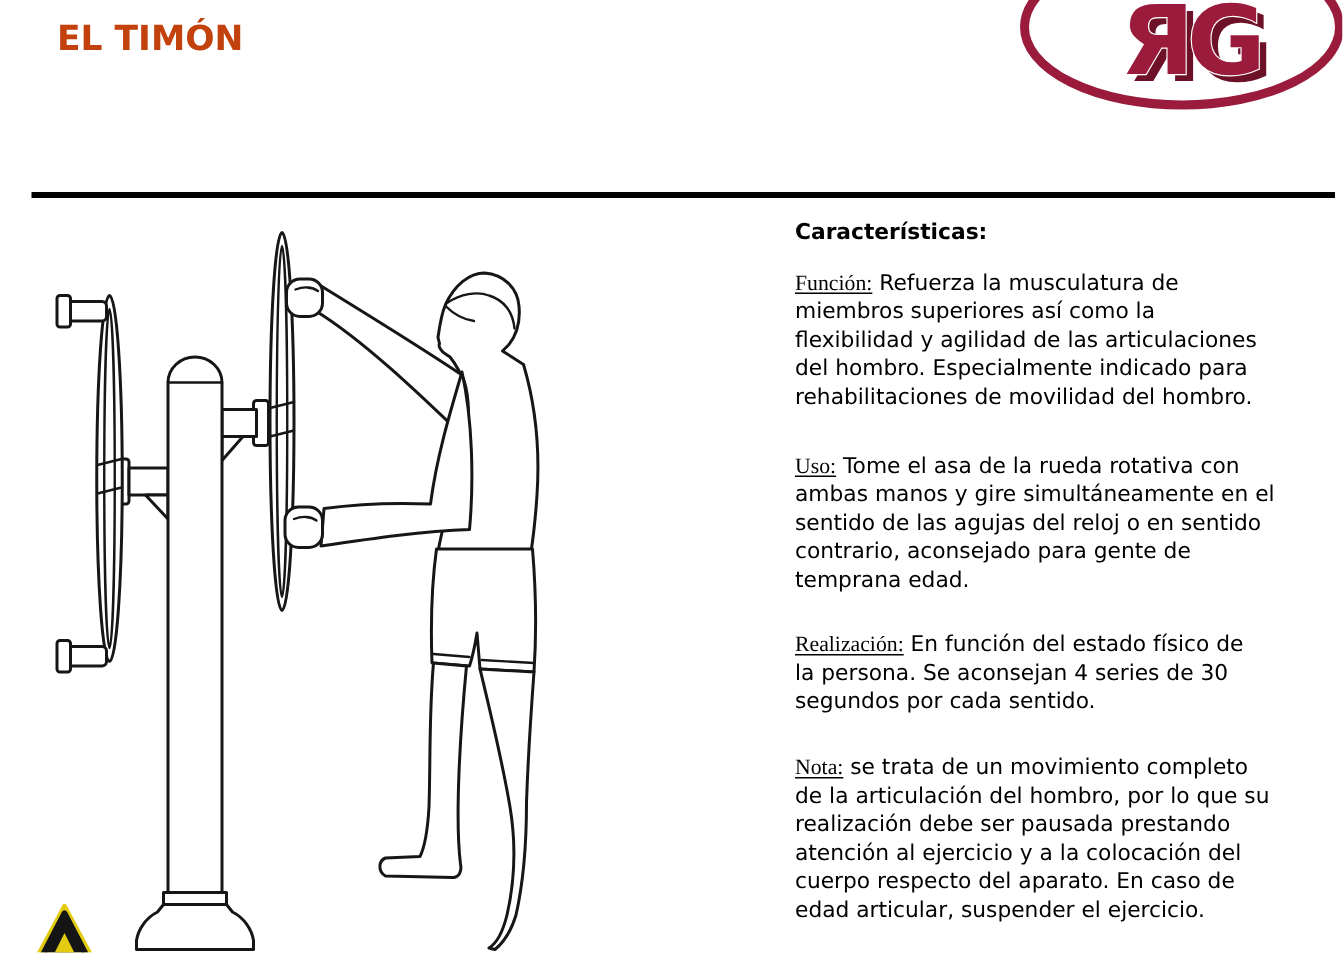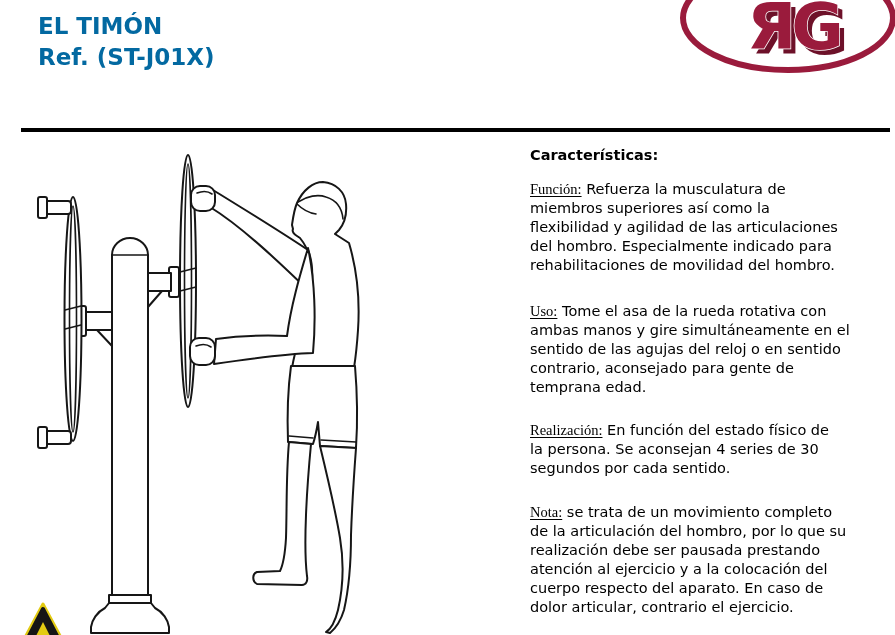--- a/index.html
+++ b/index.html
@@ -5,21 +5,21 @@
   html,body{margin:0;padding:0;}
   body{
     width:895px;height:635px;position:relative;overflow:hidden;
     background:#ffffff;
     font-family:"DejaVu Sans",sans-serif;
     color:#000;
   }
   
   .title-block{
     position:absolute;left:38px;top:11px;
-    color:#0369a1;font-size:23px;line-height:31px;
+    color:#c2410c;font-size:23px;line-height:31px;
     white-space:nowrap;
   }
   .title-line-bold{font-weight:bold;}
   .header-divider{
     position:absolute;left:21px;top:128px;width:869px;height:4px;
     background:#000;
   }
   .logo{position:absolute;left:678px;top:0;width:217px;height:78px;}
   .logo text{
     font-family:"DejaVu Sans",sans-serif;font-weight:bold;
@@ -40,21 +40,20 @@
   .figure-svg{position:absolute;left:10px;top:140px;}
   .warn-svg{position:absolute;left:12px;top:600px;}
   .ln{fill:#ffffff;stroke:#161616;stroke-width:2;stroke-linejoin:round;stroke-linecap:round;}
   .ln-open{fill:none;stroke:#161616;stroke-width:1.6;stroke-linejoin:round;stroke-linecap:round;}
 </style>
 </head>
 <body>
 
 <div class="title-block">
   <div class="title-line-bold">EL TIMÓN</div>
-  <div class="title-line-bold">Ref. (ST-J01X)</div>
 </div>
 
 <svg class="logo" viewBox="0 0 217 78" aria-hidden="true">
   <ellipse cx="110" cy="18" rx="105" ry="52" fill="none" stroke="#9a1b3c" stroke-width="6"></ellipse>
   <text x="74" y="54" fill="#6d1129">ЯG</text>
   <text x="69" y="49" fill="#9a1b3c" stroke="#ffffff" stroke-width="1.5" paint-order="stroke">ЯG</text>
 </svg>
 
 <div class="header-divider"></div>
 
@@ -181,14 +180,14 @@
 
   <p class="para p3"><span class="lead">Realización:</span><span> En función del estado físico de
 la persona. Se aconsejan 4 series de 30
 segundos por cada sentido.</span></p>
 
   <p class="para p4"><span class="lead">Nota:</span><span> se trata de un movimiento completo
 de la articulación del hombro, por lo que su
 realización debe ser pausada prestando
 atención al ejercicio y a la colocación del
 cuerpo respecto del aparato. En caso de
-dolor articular, contrario el ejercicio.</span></p>
+edad articular, suspender el ejercicio.</span></p>
 </div>
 
 </body></html>

